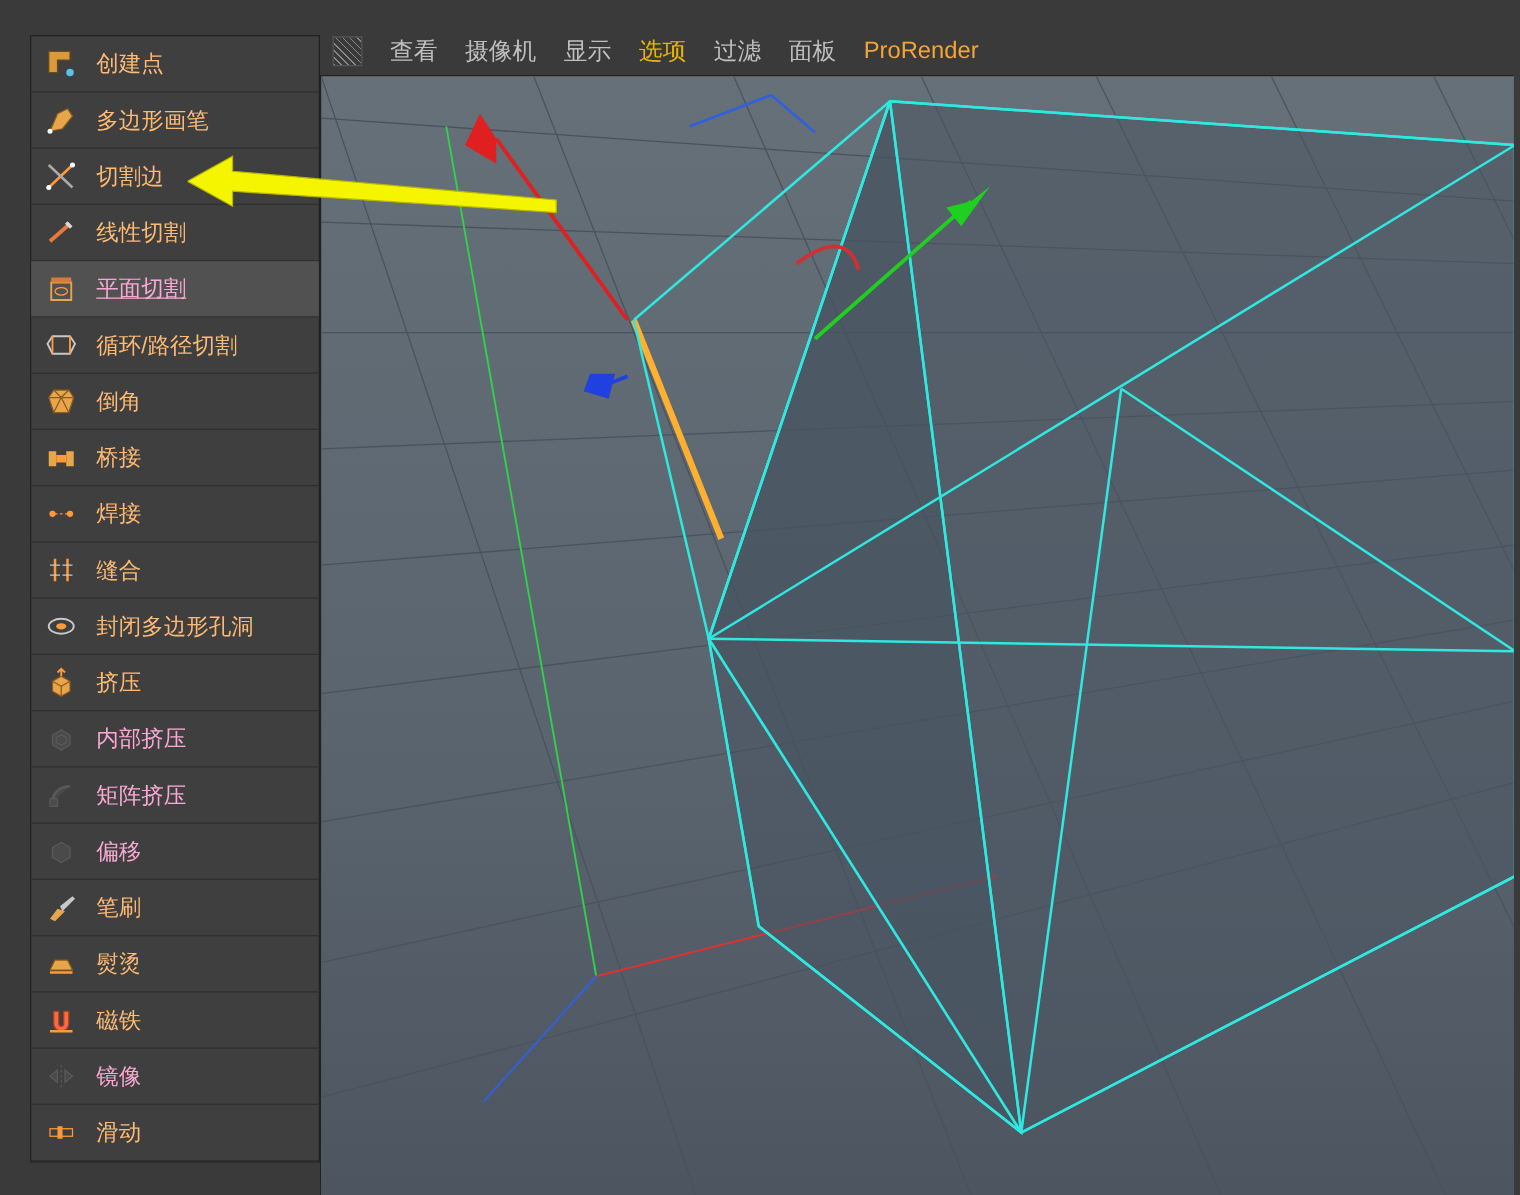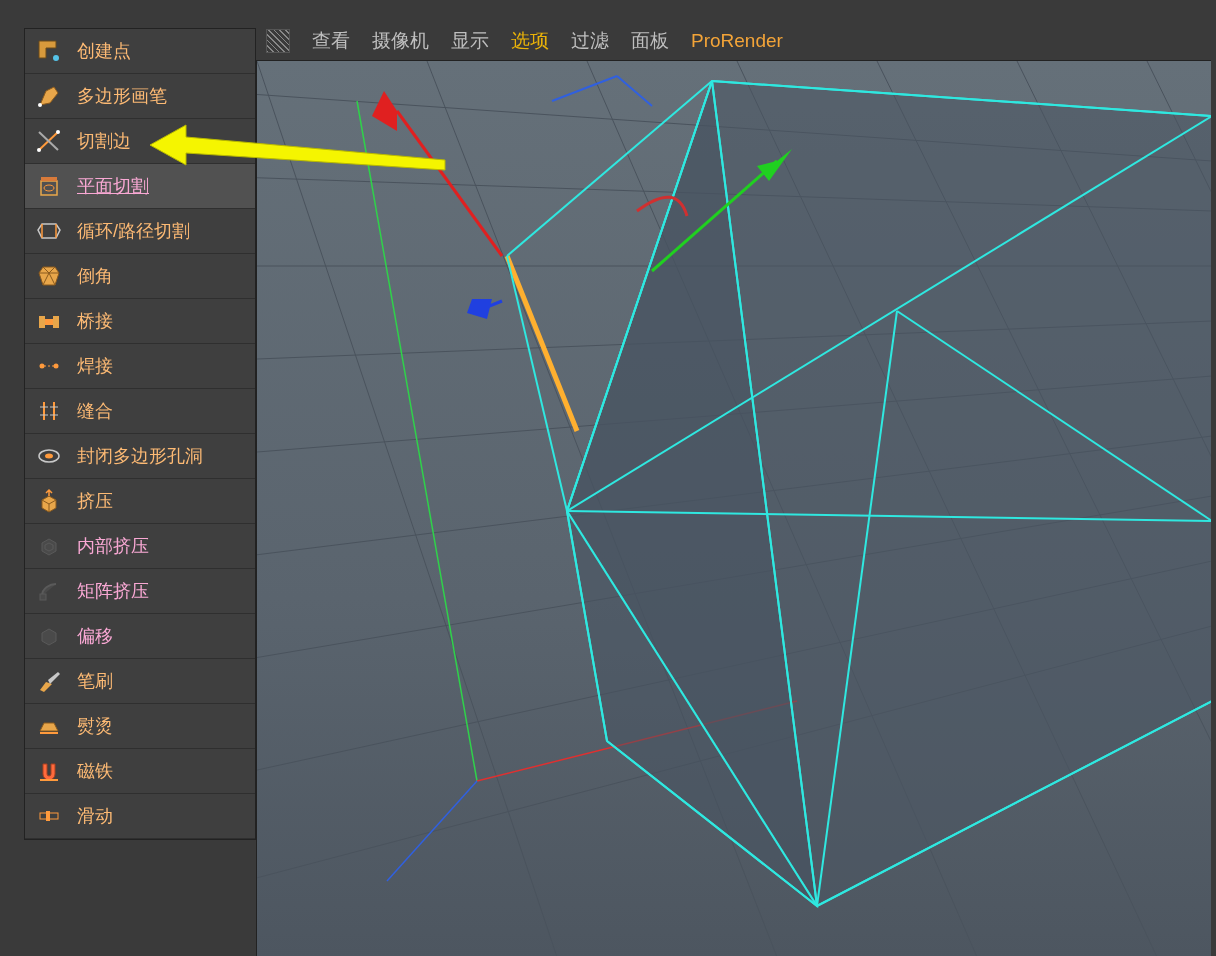--- a/index.html
+++ b/index.html
@@ -130,20 +130,29 @@
       <svg viewBox="0 0 26 26">
           <line x1="3" y1="22" x2="22" y2="4" stroke="#ff9a3c" stroke-width="2"></line>
           <line x1="3" y1="4" x2="22" y2="22" stroke="#aaa" stroke-width="2"></line>
           <circle cx="3" cy="22" r="2" fill="#fff"></circle>
           <circle cx="22" cy="4" r="2" fill="#fff"></circle>
         </svg>
     </span>
     <span>切割边</span>
   </div>
 
+  <div class="tool-item">
+    <span class="ico">
+      <svg viewBox="0 0 26 26">
+          <path d="M4 20 L20 6" stroke="#e87a3a" stroke-width="3"></path>
+          <path d="M18 4 L22 8 L20 10 L16 6 Z" fill="#d8d8d8"></path>
+        </svg>
+    </span>
+    <span>线性切割</span>
+  </div>
 
   <div class="tool-item selected">
     <span class="ico">
       <svg viewBox="0 0 26 26">
           <path d="M5 8 L21 8 L21 22 L5 22 Z" fill="none" stroke="#e8a64a" stroke-width="1.5"></path>
           <path d="M5 4 L21 4 L21 8 L5 8 Z" fill="#d87a3a"></path>
           <ellipse cx="13" cy="15" rx="5" ry="3" fill="none" stroke="#ff9a3c"></ellipse>
         </svg>
     </span>
     <span>平面切割</span>
@@ -278,20 +287,30 @@
   <div class="tool-item">
     <span class="ico">
       <svg viewBox="0 0 26 26">
           <path d="M7 6 L7 16 A6 6 0 0 0 19 16 L19 6 L15 6 L15 16 A2 2 0 0 1 11 16 L11 6 Z" fill="#ff6a3c" stroke="#aa4020"></path>
           <path d="M4 22 L22 22" stroke="#ff9a3c" stroke-width="2"></path>
         </svg>
     </span>
     <span>磁铁</span>
   </div>
 
+  <div class="tool-item disabled">
+    <span class="ico">
+      <svg viewBox="0 0 26 26">
+          <path d="M4 13 L10 8 L10 18 Z" fill="none" stroke="#6a6a6a"></path>
+          <path d="M22 13 L16 8 L16 18 Z" fill="none" stroke="#6a6a6a"></path>
+          <line x1="13" y1="4" x2="13" y2="22" stroke="#6a6a6a" stroke-dasharray="2 2"></line>
+        </svg>
+    </span>
+    <span>镜像</span>
+  </div>
 
   <div class="tool-item">
     <span class="ico">
       <svg viewBox="0 0 26 26">
           <rect x="4" y="10" width="18" height="6" fill="none" stroke="#ff9a3c"></rect>
           <rect x="10" y="8" width="4" height="10" fill="#ff9a3c"></rect>
         </svg>
     </span>
     <span>滑动</span>
   </div>

